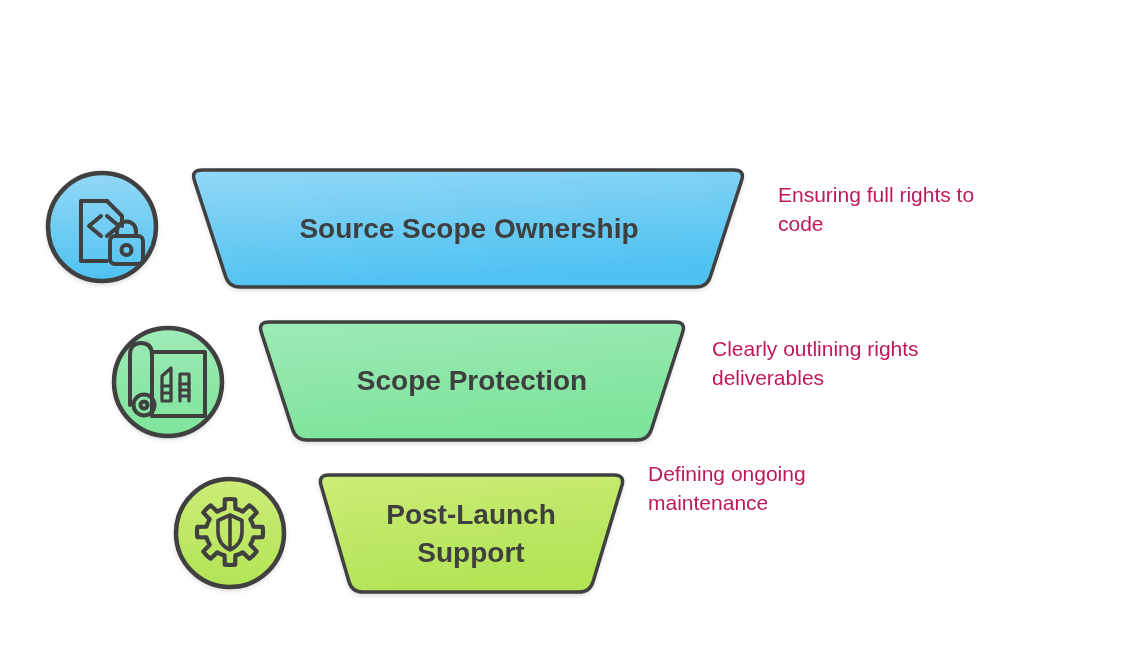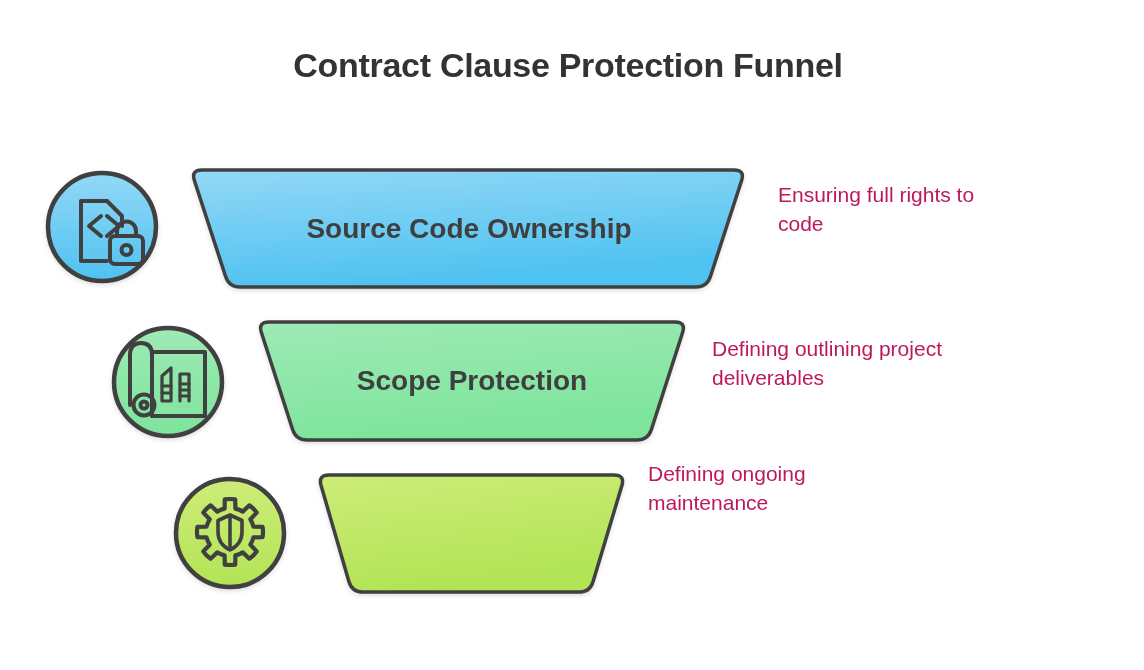--- a/index.html
+++ b/index.html
@@ -41,21 +41,20 @@
     font-size: 21px;
     line-height: 29px;
     color: #be185d;
   }
 </style>
 </head>
 <body>
 
 <div class="canvas">
 
-  <div class="title">Contract Clause Protection Funnel</div>
 
   <svg class="abs icon-svg" style="left:44px; top:169px;" width="116" height="116" viewBox="0 0 116 116">
     <defs>
       <linearGradient id="g-icon-0" x1="0" y1="0" x2="0" y2="1">
         <stop offset="0" stop-color="#93d8f6"></stop>
         <stop offset="1" stop-color="#4ec2f1"></stop>
       </linearGradient>
     </defs>
     <circle cx="58" cy="58" r="54" fill="url(#g-icon-0)" stroke="#404040" stroke-width="4.5"></circle>
     <g fill="none" stroke="#404040" stroke-width="4" stroke-linecap="round" stroke-linejoin="round">
@@ -71,21 +70,21 @@
 
   <svg class="abs stage-shape" style="left:186px; top:164px;" width="566" height="130" viewBox="0 0 566 130">
     <defs>
       <linearGradient id="g-stage-0" x1="0" y1="0" x2="0.3" y2="1">
         <stop offset="0" stop-color="#93d8f6"></stop>
         <stop offset="1" stop-color="#4ec2f1"></stop>
       </linearGradient>
     </defs>
     <path d="M 16,6 L 548,6 Q 559,6 555.6,16.5 L 524.4,112.5 Q 521,123 510,123 L 54,123 Q 43,123 39.6,112.5 L 8.4,16.5 Q 5,6 16,6 Z" fill="url(#g-stage-0)" stroke="#404040" stroke-width="3.5" stroke-linejoin="round"></path>
   </svg>
-  <div class="stage-label" style="left:186px; top:164px; width:566px; height:130px;">Source Code Ownership</div>
+  <div class="stage-label" style="left:186px; top:164px; width:566px; height:130px;">Source Scope Ownership</div>
   <div class="desc" style="left:778px; top:180px; width:235px;">Ensuring full rights to code</div>
 
   <svg class="abs icon-svg" style="left:110px; top:324px;" width="116" height="116" viewBox="0 0 116 116">
     <defs>
       <linearGradient id="g-icon-1" x1="0" y1="0" x2="0" y2="1">
         <stop offset="0" stop-color="#9eeab5"></stop>
         <stop offset="1" stop-color="#7ee49c"></stop>
       </linearGradient>
     </defs>
     <circle cx="58" cy="58" r="54" fill="url(#g-icon-1)" stroke="#404040" stroke-width="4.5"></circle>
@@ -109,21 +108,21 @@
   <svg class="abs stage-shape" style="left:253px; top:316px;" width="438" height="130" viewBox="0 0 438 130">
     <defs>
       <linearGradient id="g-stage-1" x1="0" y1="0" x2="0.3" y2="1">
         <stop offset="0" stop-color="#9eeab5"></stop>
         <stop offset="1" stop-color="#7ee49c"></stop>
       </linearGradient>
     </defs>
     <path d="M 16,6 L 422,6 Q 433,6 429.6,16.5 L 398.4,113.5 Q 395,124 384,124 L 54,124 Q 43,124 39.6,113.5 L 8.4,16.5 Q 5,6 16,6 Z" fill="url(#g-stage-1)" stroke="#404040" stroke-width="3.5" stroke-linejoin="round"></path>
   </svg>
   <div class="stage-label" style="left:253px; top:316px; width:438px; height:130px;">Scope Protection</div>
-  <div class="desc" style="left:712px; top:334px; width:260px;">Defining outlining project deliverables</div>
+  <div class="desc" style="left:712px; top:334px; width:260px;">Clearly outlining rights deliverables</div>
 
   <svg class="abs icon-svg" style="left:172px; top:475px;" width="116" height="116" viewBox="0 0 116 116">
     <defs>
       <linearGradient id="g-icon-2" x1="0" y1="0" x2="0" y2="1">
         <stop offset="0" stop-color="#cdec78"></stop>
         <stop offset="1" stop-color="#b2e455"></stop>
       </linearGradient>
     </defs>
     <circle cx="58" cy="58" r="54" fill="url(#g-icon-2)" stroke="#404040" stroke-width="4.5"></circle>
     <g fill="none" stroke="#404040" stroke-width="4.2" stroke-linecap="round" stroke-linejoin="round">
@@ -145,15 +144,16 @@
 
   <svg class="abs stage-shape" style="left:313px; top:469px;" width="320" height="130" viewBox="0 0 320 130">
     <defs>
       <linearGradient id="g-stage-2" x1="0" y1="0" x2="0.3" y2="1">
         <stop offset="0" stop-color="#cdec78"></stop>
         <stop offset="1" stop-color="#b2e455"></stop>
       </linearGradient>
     </defs>
     <path d="M 16,6 L 301,6 Q 312,6 308.9,16.6 L 280.1,112.4 Q 277,123 266,123 L 50,123 Q 39,123 35.9,112.4 L 8.1,16.6 Q 5,6 16,6 Z" fill="url(#g-stage-2)" stroke="#404040" stroke-width="3.5" stroke-linejoin="round"></path>
   </svg>
+  <div class="stage-label" style="left:341px; top:469px; width:260px; height:130px;">Post-Launch Support</div>
   <div class="desc" style="left:648px; top:459px; width:205px;">Defining ongoing maintenance</div>
 
 </div>
 
 </body></html>

